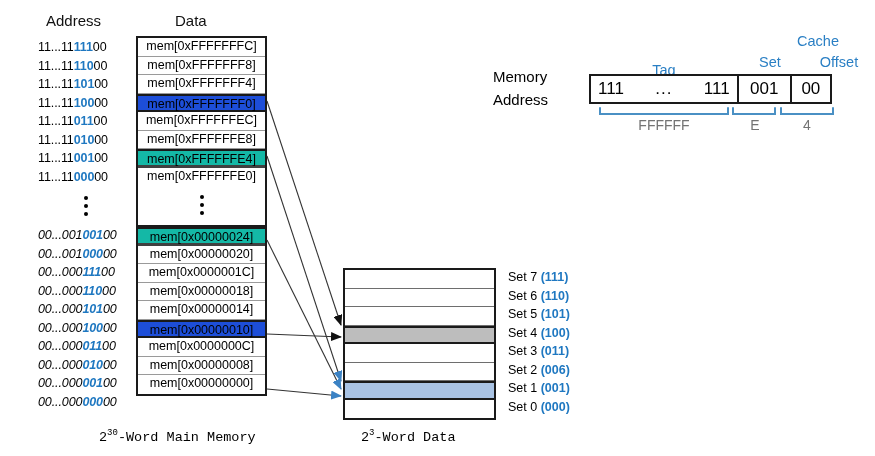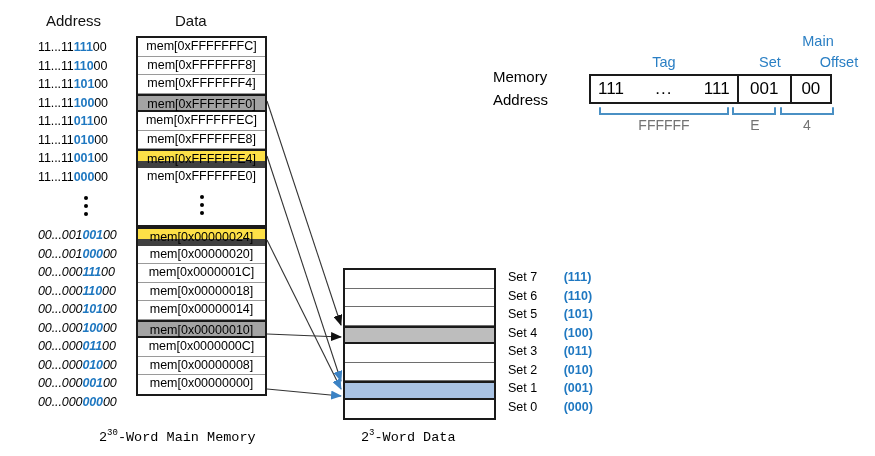--- a/index.html
+++ b/index.html
@@ -41,22 +41,22 @@
   .mem-row{
     height:18.5px;line-height:17px;
     font-size:12.5px;
     text-align:center;
     border-bottom:1px solid #9a9a9a;
     box-sizing:border-box;
     white-space:nowrap;
     background:#fff;
   }
   .mem-row:last-child{border-bottom:none;}
-  .mem-row.gray{background:#a3a3a3;border-top:2px solid #1a1a1a;border-bottom:2px solid #1a1a1a;}
-  .mem-row.blue{background:#fde047;border-top:2px solid #1a1a1a;border-bottom:7px solid #404040;}
+  .mem-row.gray{background:#1d4ed8;border-top:2px solid #1a1a1a;border-bottom:2px solid #1a1a1a;}
+  .mem-row.blue{background:#14b8a6;border-top:2px solid #1a1a1a;border-bottom:3px solid #404040;}
 
   
   .vdots{
     display:flex;flex-direction:column;align-items:center;justify-content:center;
     gap:4px;
   }
   .vdots i{display:block;width:4px;height:4px;border-radius:50%;background:#000;}
 
   .dots-addr{left:38px;width:96px;}
   .dots-addr .vdots{height:100%;}
@@ -72,21 +72,21 @@
     box-sizing:border-box;background:#fff;
   }
   .cache-row:last-child{border-bottom:none;}
   .cache-row.gray{background:#bdbdbd;border-top:2px solid #1a1a1a;border-bottom:2px solid #1a1a1a;}
   .cache-row.blue{background:#a9c3e4;border-top:2px solid #1a1a1a;border-bottom:2px solid #1a1a1a;}
 
   .set-labels{left:508px;top:268px;}
   .set-label{
     height:18.5px;line-height:18.5px;font-size:12.5px;white-space:nowrap;
   }
-  .set-label .bin{color:#1f78c1;font-weight:bold;margin-left:23px;}
+  .set-label .bin{color:#1f78c1;font-weight:bold;}
 
   
   .caption{font-size:13.5px;white-space:nowrap;font-family:Liberation Mono, monospace;}
   .caption sup{font-size:9px;vertical-align:super;}
 
   
   .ma-label{font-size:15px;white-space:nowrap;}
   .fieldbox{
     left:589px;top:74px;height:30px;width:243px;
     border:2px solid #1a1a1a;box-sizing:border-box;
@@ -190,38 +190,38 @@
       <div class="cache-row blue"></div>
       <div class="cache-row"></div>
     </div>
 
   <div class="abs set-labels" id="set-labels">
       <div class="set-label"><span>Set 7 </span><span class="bin">(111)</span></div>
       <div class="set-label"><span>Set 6 </span><span class="bin">(110)</span></div>
       <div class="set-label"><span>Set 5 </span><span class="bin">(101)</span></div>
       <div class="set-label"><span>Set 4 </span><span class="bin">(100)</span></div>
       <div class="set-label"><span>Set 3 </span><span class="bin">(011)</span></div>
-      <div class="set-label"><span>Set 2 </span><span class="bin">(010)</span></div>
+      <div class="set-label"><span>Set 2 </span><span class="bin">(006)</span></div>
       <div class="set-label"><span>Set 1 </span><span class="bin">(001)</span></div>
       <div class="set-label"><span>Set 0 </span><span class="bin">(000)</span></div>
     </div>
 
   <div class="abs caption" style="left:99px;top:428px;">
     <span>2</span><sup>30</sup><span>-Word Main Memory</span>
   </div>
   <div class="abs caption" style="left:361px;top:428px;">
     <span>2</span><sup>3</sup><span>-Word Data</span>
   </div>
 
   <div class="abs ma-label" style="left:493px;top:68px;">Memory</div>
   <div class="abs ma-label" style="left:493px;top:91px;">Address</div>
 
-  <div class="abs fld-title" style="left:628px;top:54px;width:72px;">Tag</div>
+  <div class="abs fld-title" style="left:628px;top:62px;width:72px;">Tag</div>
   <div class="abs fld-title" style="left:750px;top:54px;width:40px;">Set</div>
-  <div class="abs fld-title" style="left:790px;top:33px;width:56px;">Main</div>
+  <div class="abs fld-title" style="left:790px;top:33px;width:56px;">Cache</div>
   <div class="abs fld-title" style="left:811px;top:54px;width:56px;">Offset</div>
 
   <div class="abs fieldbox">
     <div class="cell tag">
       <span class="tag-seg">111</span>
       <span class="tag-dots">...</span>
       <span class="tag-seg">111</span>
     </div>
     <div class="cell set">001</div>
     <div class="cell off">00</div>

